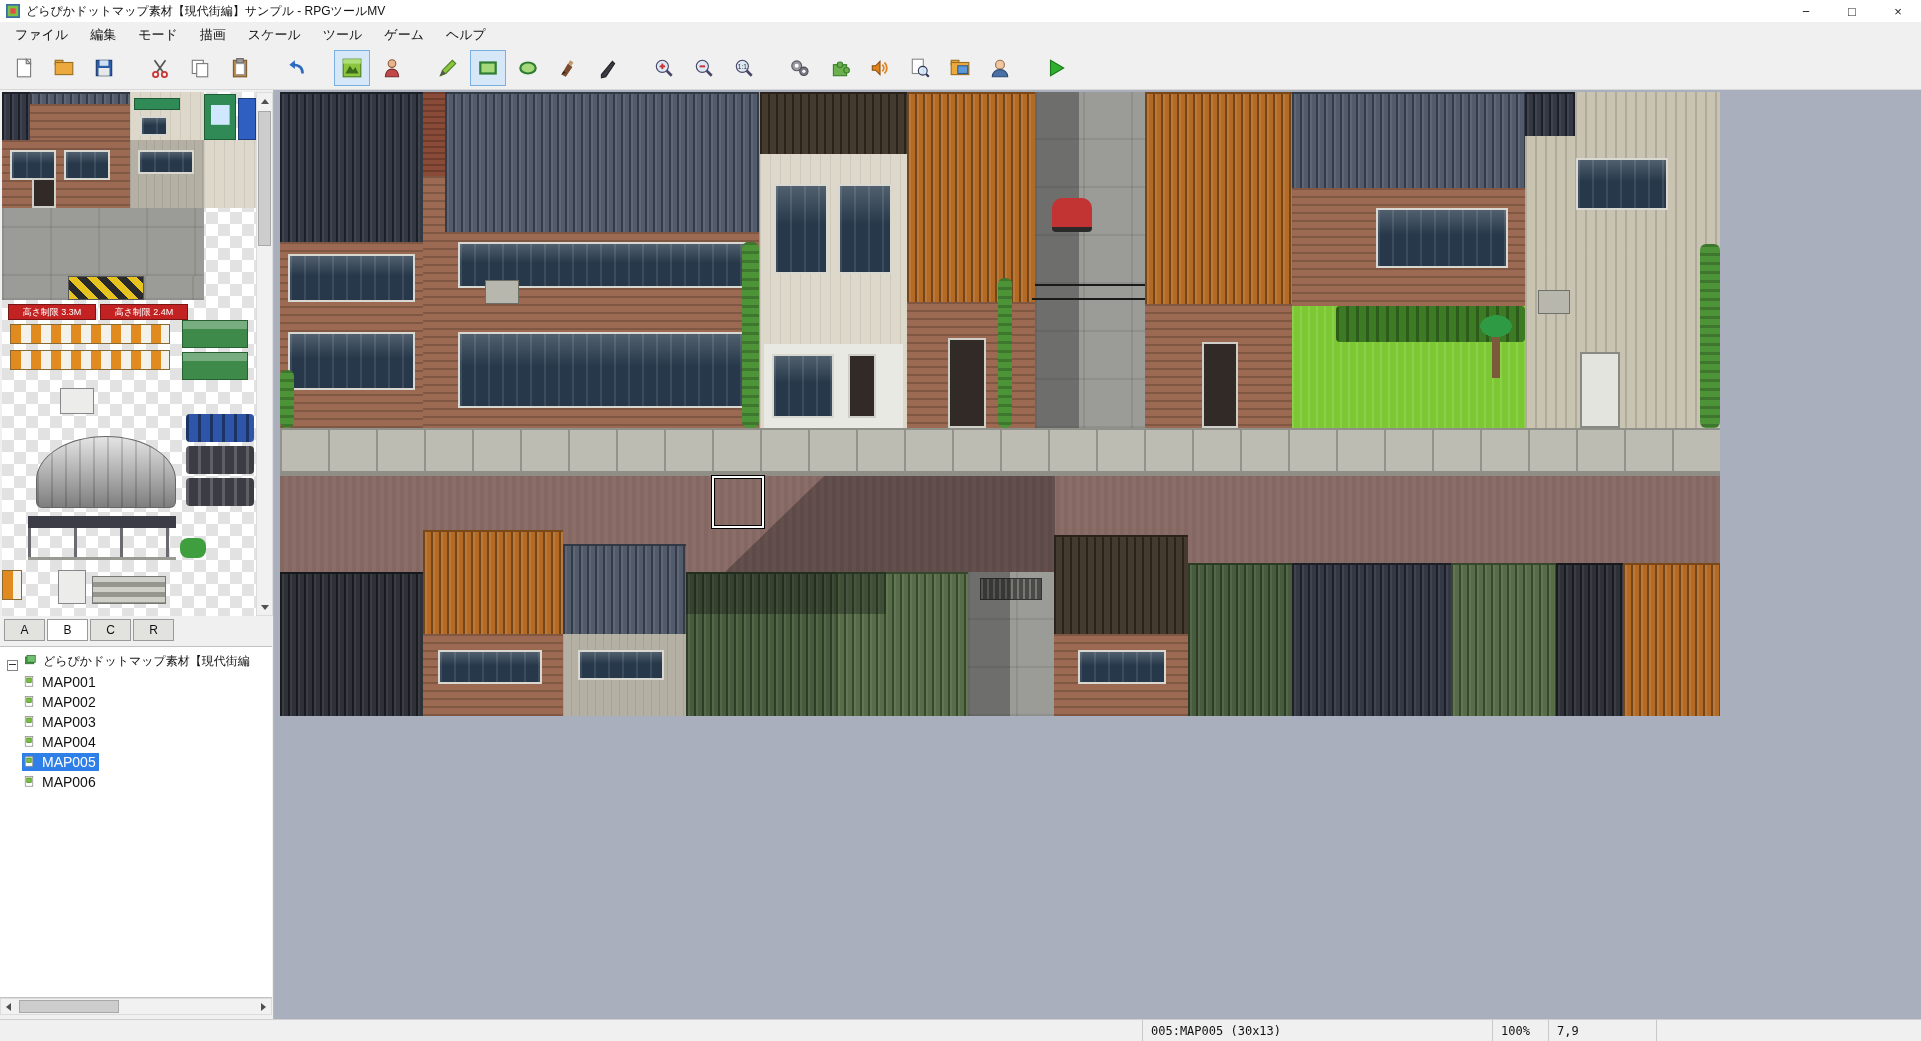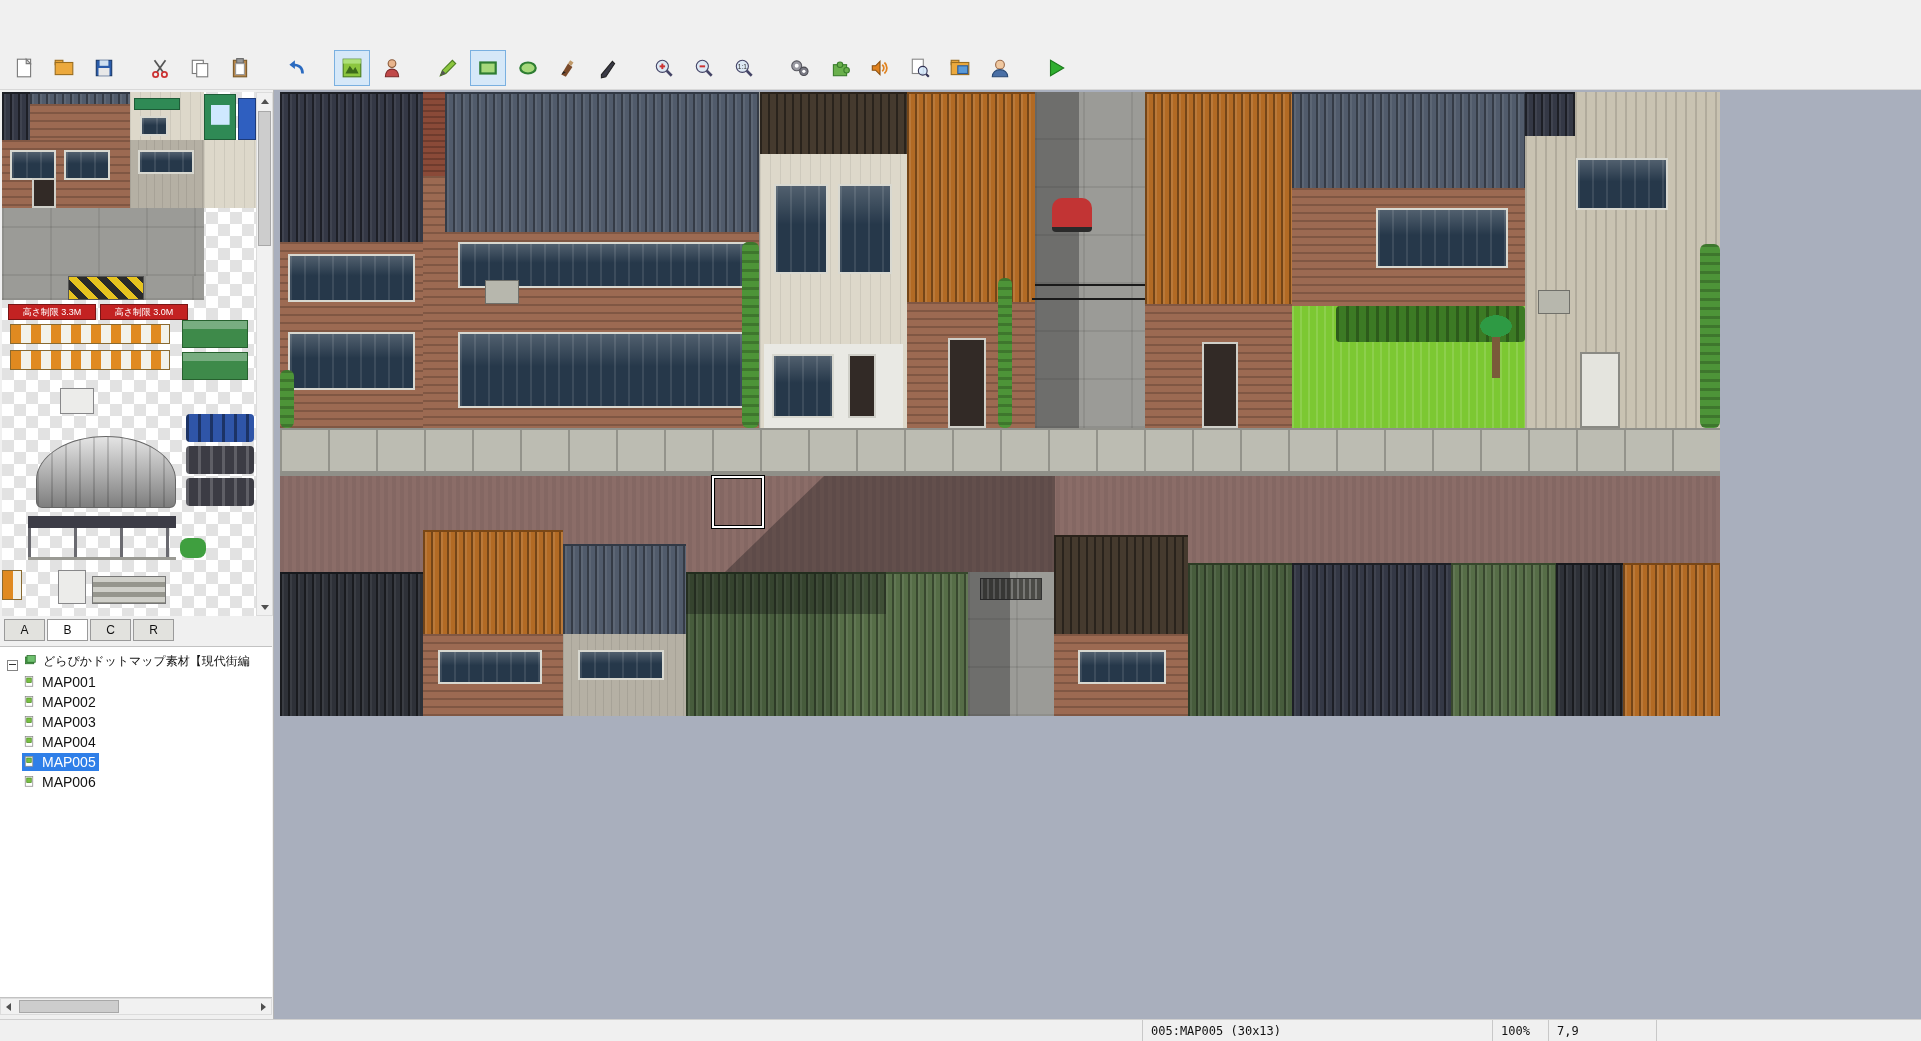--- a/index.html
+++ b/index.html
@@ -123,21 +123,44 @@
   #statusbar{position:absolute;left:0;right:0;bottom:0;height:21px;background:#f0f0f0;
     border-top:1px solid #cfcfcf;font-size:12px;font-family:"DejaVu Sans Mono","Liberation Mono",monospace;}
   .scell{position:absolute;top:0;bottom:0;display:flex;align-items:center;padding-left:8px;
     border-left:1px solid #c8c8c8;box-sizing:border-box;}
 </style>
 </head>
 <body>
 
 <div id="window">
 
-
+  <div id="titlebar">
+    <svg id="app-icon" width="14" height="14" viewBox="0 0 16 16">
+      <rect width="16" height="16" fill="#3a6ea5"></rect>
+      <rect x="2" y="2" width="12" height="12" fill="#7ac143"></rect>
+      <rect x="5" y="5" width="6" height="6" fill="#e84a4a"></rect>
+    </svg>
+    <span id="win-title">どらぴかドットマップ素材【現代街編】サンプル - RPGツールMV</span>
+    <div class="wbtns">
+      <div class="wbtn">−</div>
+      <div class="wbtn">□</div>
+      <div class="wbtn">×</div>
+    </div>
+  </div>
+
+  <div id="menubar">
+      <div class="menu-item">ファイル</div>
+      <div class="menu-item">編集</div>
+      <div class="menu-item">モード</div>
+      <div class="menu-item">描画</div>
+      <div class="menu-item">スケール</div>
+      <div class="menu-item">ツール</div>
+      <div class="menu-item">ゲーム</div>
+      <div class="menu-item">ヘルプ</div>
+    </div>
 
   <div id="toolbar">
       <button class="tbtn">
         <svg viewBox="0 0 20 20" width="22" height="22">
           <rect x="4" y="2" width="12" height="16" fill="#fff" stroke="#7a7a7a"></rect>
           <path d="M12 2l4 4h-4z" fill="#d8d8d8" stroke="#7a7a7a"></path>
         </svg>
       </button>
       <button class="tbtn">
         <svg viewBox="0 0 20 20" width="22" height="22">
@@ -305,21 +328,21 @@
         <div class="blk glass" style="left: 62px; top: 58px; width: 46px; height: 30px;"></div>
         <div class="blk door-dark" style="left: 30px; top: 86px; width: 24px; height: 30px;"></div>
         <div class="blk wall-gray" style="left: 128px; top: 48px; width: 74px; height: 68px;"></div>
         <div class="blk glass" style="left: 136px; top: 58px; width: 56px; height: 24px;"></div>
         <div class="blk wall-cream" style="left: 202px; top: 48px; width: 52px; height: 68px;"></div>
         <div class="blk alley" style="left: 0px; top: 116px; width: 202px; height: 68px;"></div>
         <div class="blk alley" style="left: 0px; top: 184px; width: 66px; height: 24px;"></div>
         <div class="blk hazard" style="left: 66px; top: 184px; width: 76px; height: 24px;"></div>
         <div class="blk alley" style="left: 142px; top: 184px; width: 60px; height: 24px;"></div>
         <div class="blk sign-red" style="left: 6px; top: 212px; width: 88px; height: 16px;">高さ制限 3.3M</div>
-        <div class="blk sign-red" style="left: 98px; top: 212px; width: 88px; height: 16px;">高さ制限 3.0M</div>
+        <div class="blk sign-red" style="left: 98px; top: 212px; width: 88px; height: 16px;">高さ制限 2.4M</div>
         <div class="blk barricade" style="left: 8px; top: 232px; width: 160px; height: 20px;"></div>
         <div class="blk barricade" style="left: 8px; top: 258px; width: 160px; height: 20px;"></div>
         <div class="blk seat-green" style="left: 180px; top: 228px; width: 66px; height: 28px;"></div>
         <div class="blk seat-green" style="left: 180px; top: 260px; width: 66px; height: 28px;"></div>
         <div class="blk cart-gray" style="left: 58px; top: 296px; width: 34px; height: 26px;"></div>
         <div class="blk bikes-blue" style="left: 184px; top: 322px; width: 68px; height: 28px;"></div>
         <div class="blk bikes-dark" style="left: 184px; top: 354px; width: 68px; height: 28px;"></div>
         <div class="blk bikes-dark" style="left: 184px; top: 386px; width: 68px; height: 28px;"></div>
         <div class="blk hut-gray" style="left: 34px; top: 344px; width: 140px; height: 72px;"></div>
         <div class="blk shelter" style="left: 26px; top: 424px; width: 148px; height: 44px;"></div>

